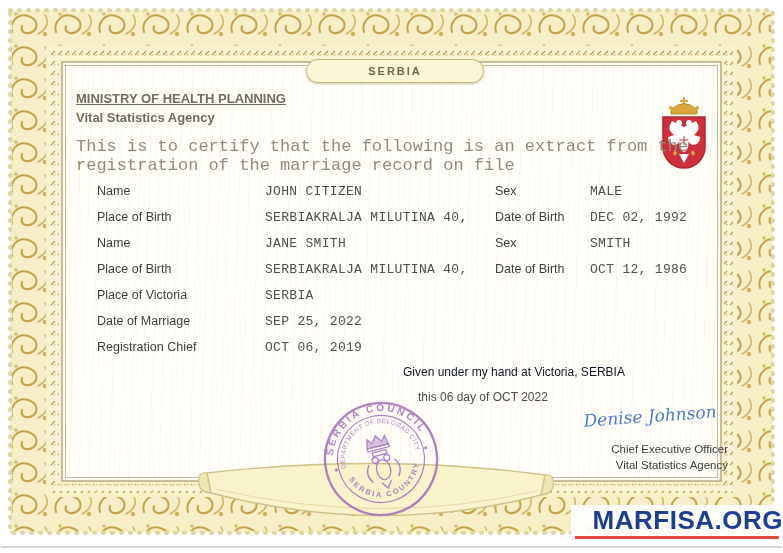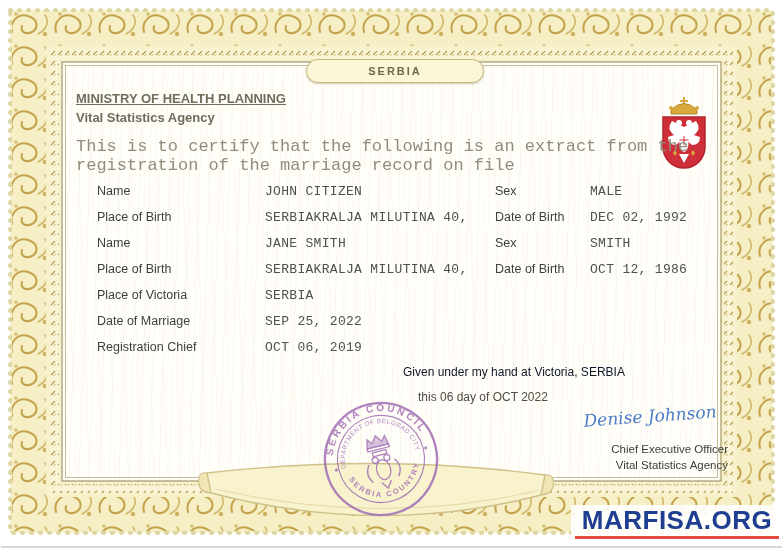--- a/index.html
+++ b/index.html
@@ -28,21 +28,21 @@
   .given{position:absolute;left:403px;top:365px;font-size:12px;color:#0f172a;z-index:4;}
   .dayline{position:absolute;left:418px;top:390px;font-size:12px;color:#4f4d46;z-index:6;}
   svg.ribbon{position:absolute;left:195px;top:445px;z-index:3;}
   svg.seal{position:absolute;left:318px;top:396px;z-index:5;opacity:.85;}
   .sig{position:absolute;left:575px;top:406px;width:150px;text-align:center;z-index:6;
        font-family:"DejaVu Serif",serif;font-style:italic;font-size:17px;color:#4b7cc9;
        transform:rotate(-4deg);white-space:nowrap;}
   .ceo{position:absolute;left:572px;width:156px;text-align:right;font-size:11.5px;color:#3d3d3d;z-index:4;}
   .ceo1{top:443px}.ceo2{top:459px}
   .wm{position:absolute;left:571px;top:505px;width:212px;height:42px;z-index:7;
-      background:rgba(255,255,255,.9);text-align:center;}
+      background:rgba(255,255,255,.9);text-align:right;}
   .wm span{font-size:26px;font-weight:bold;letter-spacing:.5px;color:#1e3e92;line-height:30px;
            font-family:"Liberation Sans",sans-serif;display:inline-block;}
   .wm-line{position:absolute;left:4px;right:4px;top:31px;height:3px;background:#e2493f;}
   .pageline{position:absolute;left:0;top:546px;width:783px;height:2px;background:#d8d8d5;z-index:8;}
 </style>
 </head>
 <body>
 
 <div class="page">
 

